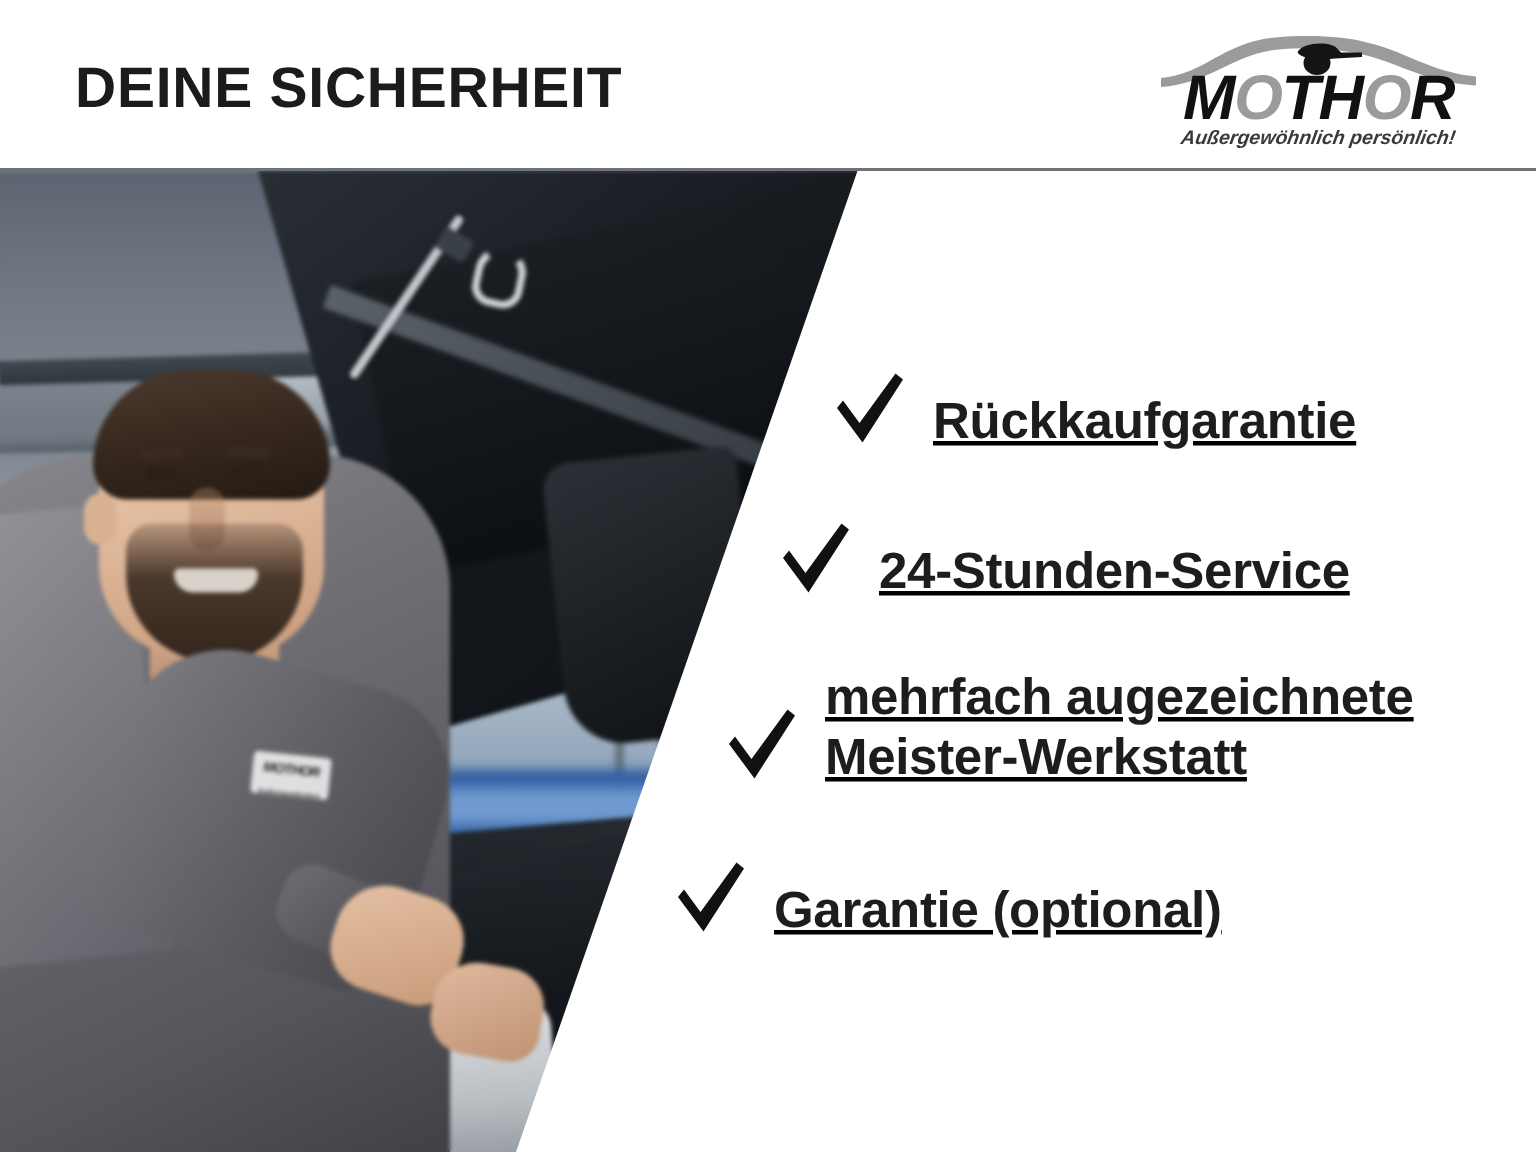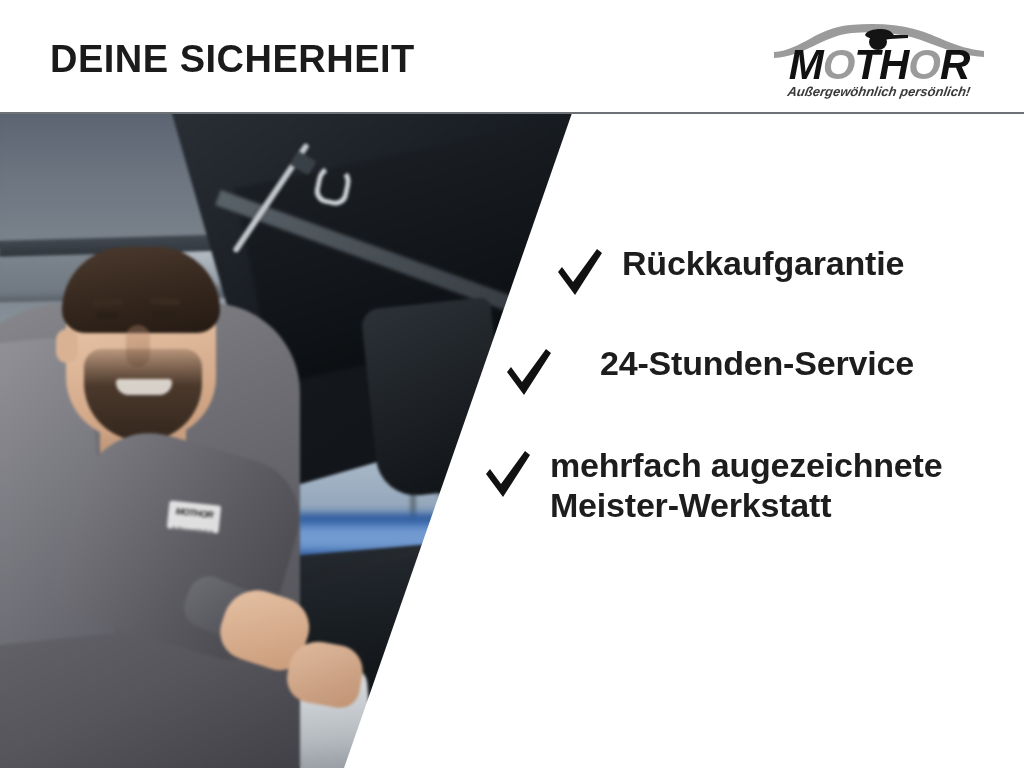--- a/index.html
+++ b/index.html
@@ -319,39 +319,40 @@
 
   
   #checklist {
     position:absolute; left:430px; top:113px;
     width:594px; height:655px;
     z-index:30;
   }
   .check-row {
     position:absolute;
     display:flex;
-    align-items:flex-start;
+    align-items:flex-end;
+    text-decoration:underline;
   }
   .check-mark {
     flex:0 0 auto;
     width:52px; height:58px;
     position:relative;
     margin-right:16px;
   }
   .check-mark svg { display:block; width:52px; height:58px; }
   .check-label {
     font-size:34px;
     font-weight:700;
     color:#1d1d1d;
     line-height:40px;
     white-space:pre-line;
     letter-spacing:-.2px;
   }
   #row-0 { left:124px; top:130px; }
-  #row-1 { left:73px; top:230px;gap:29px; }
+  #row-1 { left:88px; top:230px; }
   #row-2 { left:52px; top:332px; }
   #row-3 { left:18px; top:456px; }
 </style>
 </head>
 <body>
 
 <div id="page">
 
   <div id="photo">
     <div class="ph" id="bg-ceiling"></div>
@@ -441,20 +442,28 @@
     <div class="check-row" id="row-2">
       <span class="check-mark">
         <svg viewBox="0 0 52 58" xmlns="http://www.w3.org/2000/svg">
           <path d="M4 29 L8 24 L19 39 L43 6 L48 10 L21 52 Z" fill="#111111"></path>
         </svg>
       </span>
       <span class="check-label">mehrfach augezeichnete
 Meister-Werkstatt</span>
     </div>
 
+    <div class="check-row" id="row-3">
+      <span class="check-mark">
+        <svg viewBox="0 0 52 58" xmlns="http://www.w3.org/2000/svg">
+          <path d="M4 29 L8 24 L19 39 L43 6 L48 10 L21 52 Z" fill="#111111"></path>
+        </svg>
+      </span>
+      <span class="check-label">Garantie (optional)</span>
+    </div>
 
   </div>
 
   <div id="header">
     <div id="header-title">DEINE SICHERHEIT</div>
 
     <div id="logo">
       <svg id="logo-arch" viewBox="0 0 222 40" xmlns="http://www.w3.org/2000/svg">
         <path d="M6 34 C34 32 48 10 82 7 C106 5 128 6 146 11 C170 17 186 30 216 33 L216 39 C184 37 166 25 143 19 C126 15 106 13 84 15 C54 18 38 38 6 40 Z" fill="#9b9b9b"></path>
         <ellipse cx="110" cy="24" rx="9" ry="8" fill="#141414"></ellipse>

